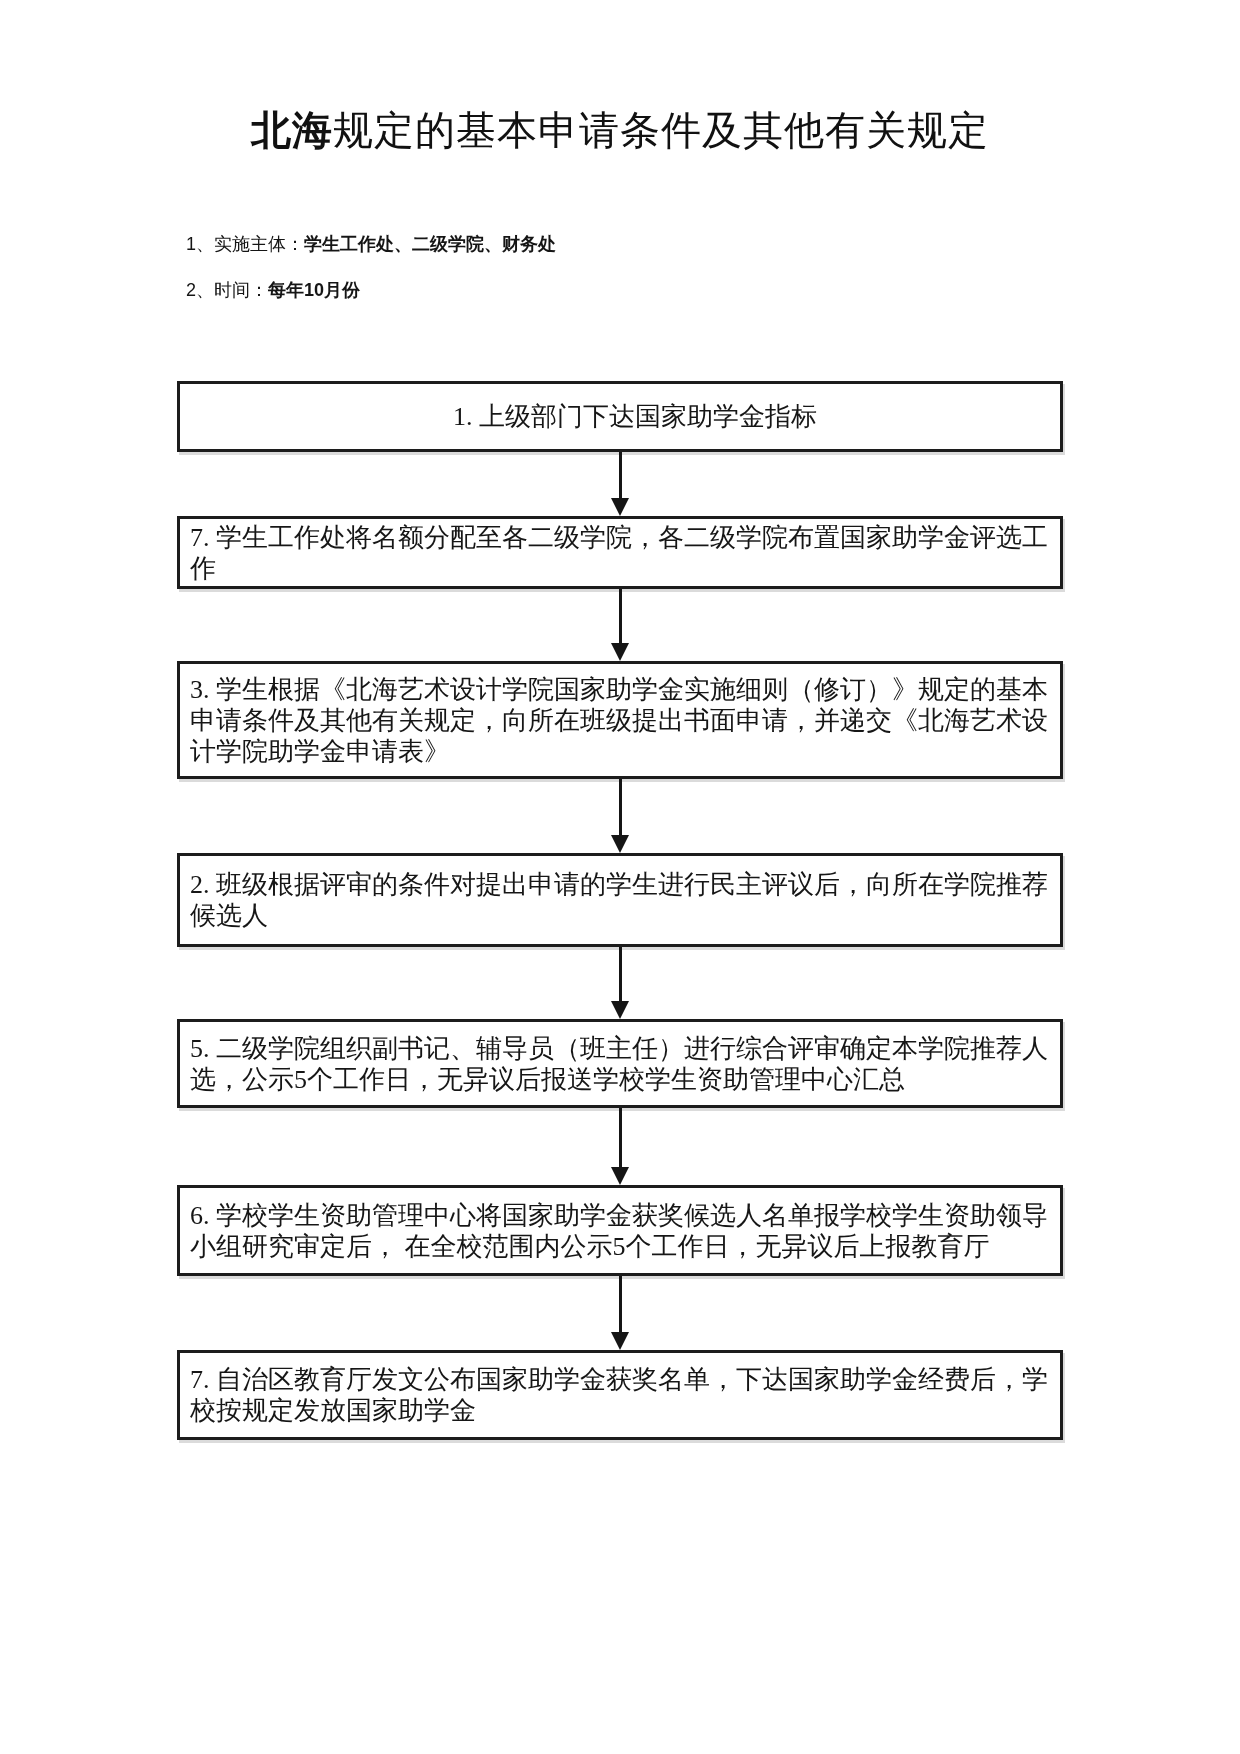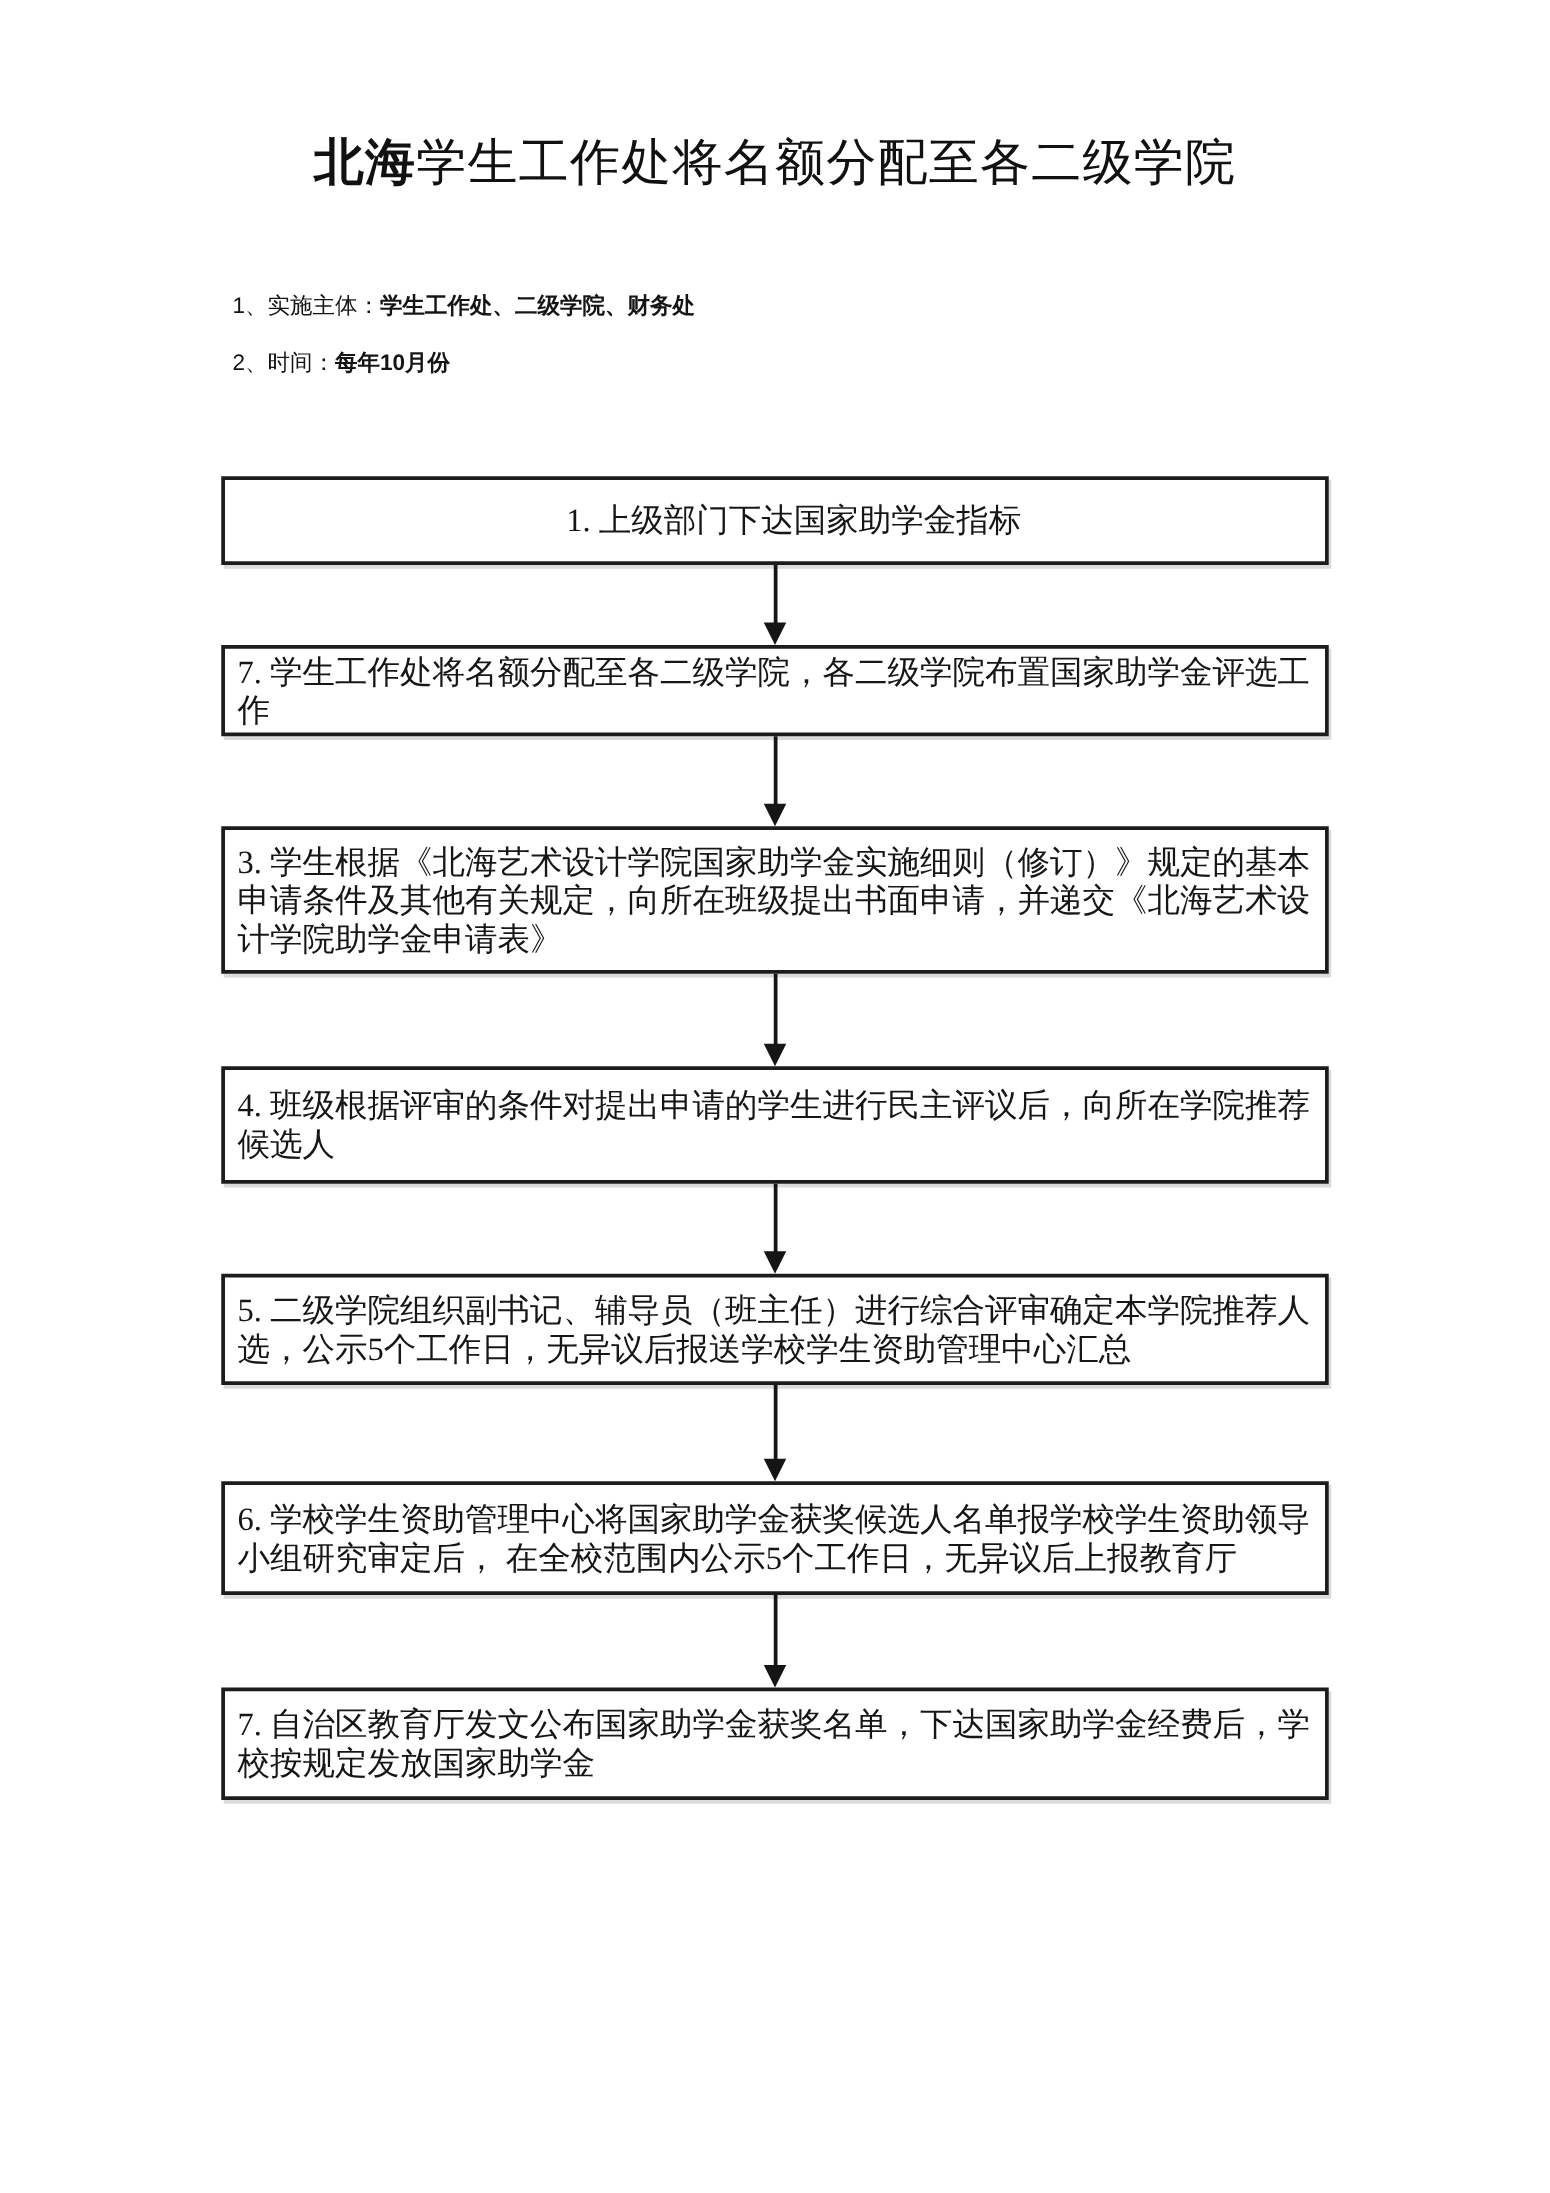--- a/index.html
+++ b/index.html
@@ -86,21 +86,21 @@
     border-top: 18px solid #151515;
     margin-top: -1px;
   }
 </style>
 </head>
 <body>
 
 <div class="page">
 
   <div class="doc-title">
-    <span class="t-bold">北海</span><span>学生工作处将名额分配至各二级学院</span>
+    <span class="t-bold">北海</span><span>规定的基本申请条件及其他有关规定</span>
   </div>
 
   <div class="intro-item i1">
     <span>1、实施主体：</span><span class="seg-bold">学生工作处、二级学院、财务处</span>
   </div>
   <div class="intro-item i2">
     <span>2、时间：</span><span class="seg-bold">每年10月份</span>
   </div>
 
   <div class="flow-box center fb1">
@@ -124,21 +124,21 @@
   <div class="flow-box fb3">
     <span>3. 学生根据《北海艺术设计学院国家助学金实施细则（修订）》规定的基本申请条件及其他有关规定，向所在班级提出书面申请，并递交《北海艺术设计学院助学金申请表》</span>
   </div>
 
   <div class="connector c3">
     <div class="stem"></div>
     <div class="head"></div>
   </div>
 
   <div class="flow-box fb4">
-    <span>4. 班级根据评审的条件对提出申请的学生进行民主评议后，向所在学院推荐候选人</span>
+    <span>2. 班级根据评审的条件对提出申请的学生进行民主评议后，向所在学院推荐候选人</span>
   </div>
 
   <div class="connector c4">
     <div class="stem"></div>
     <div class="head"></div>
   </div>
 
   <div class="flow-box fb5">
     <span>5. 二级学院组织副书记、辅导员（班主任）进行综合评审确定本学院推荐人选，公示5个工作日，无异议后报送学校学生资助管理中心汇总</span>
   </div>

